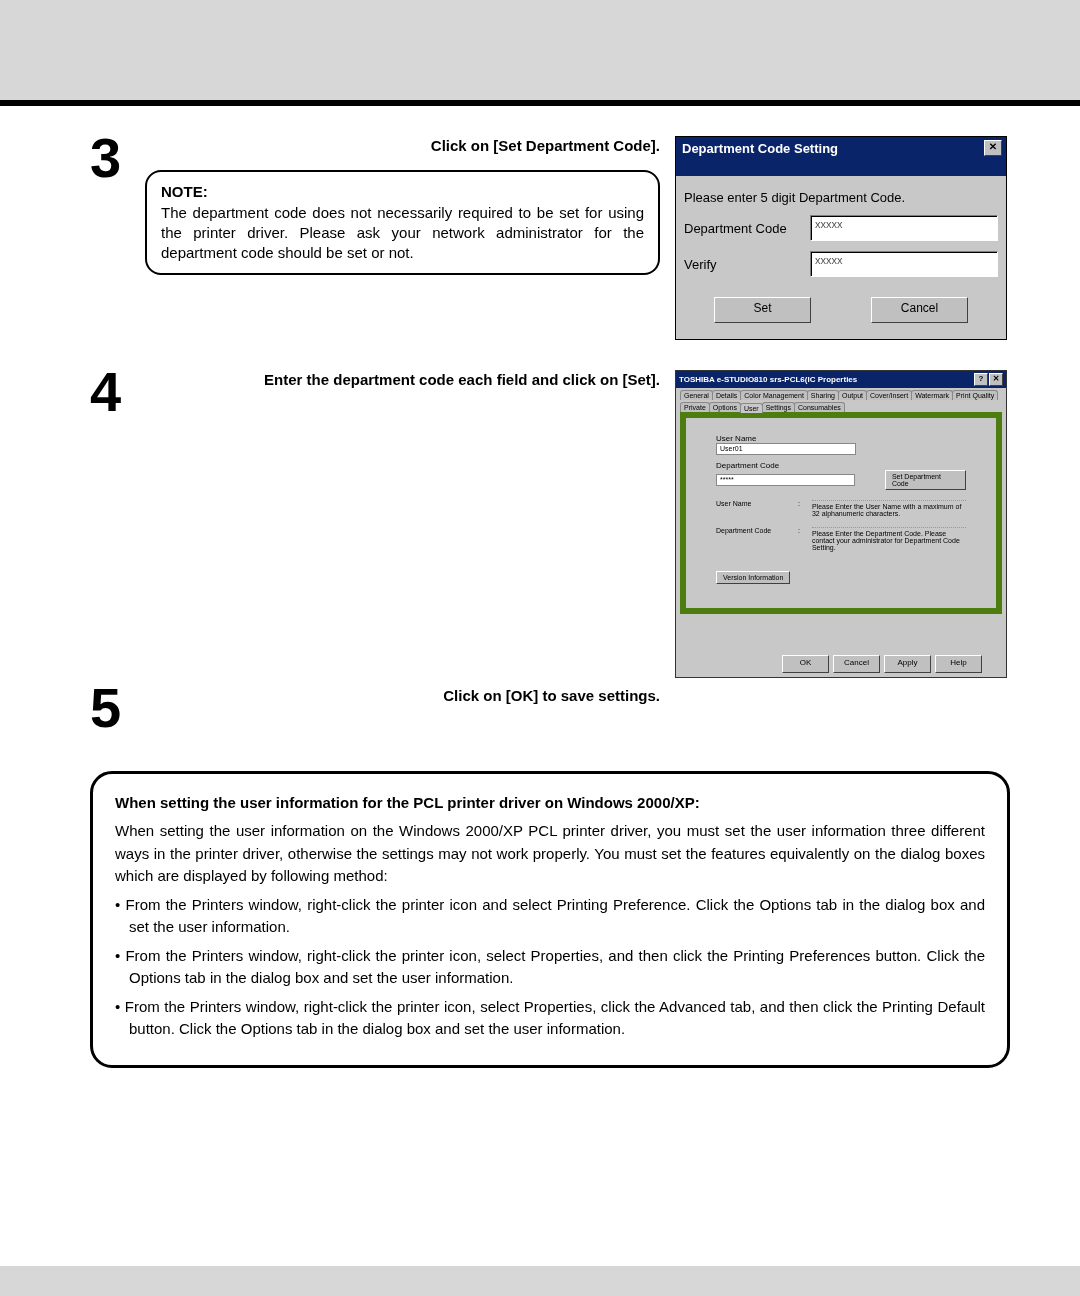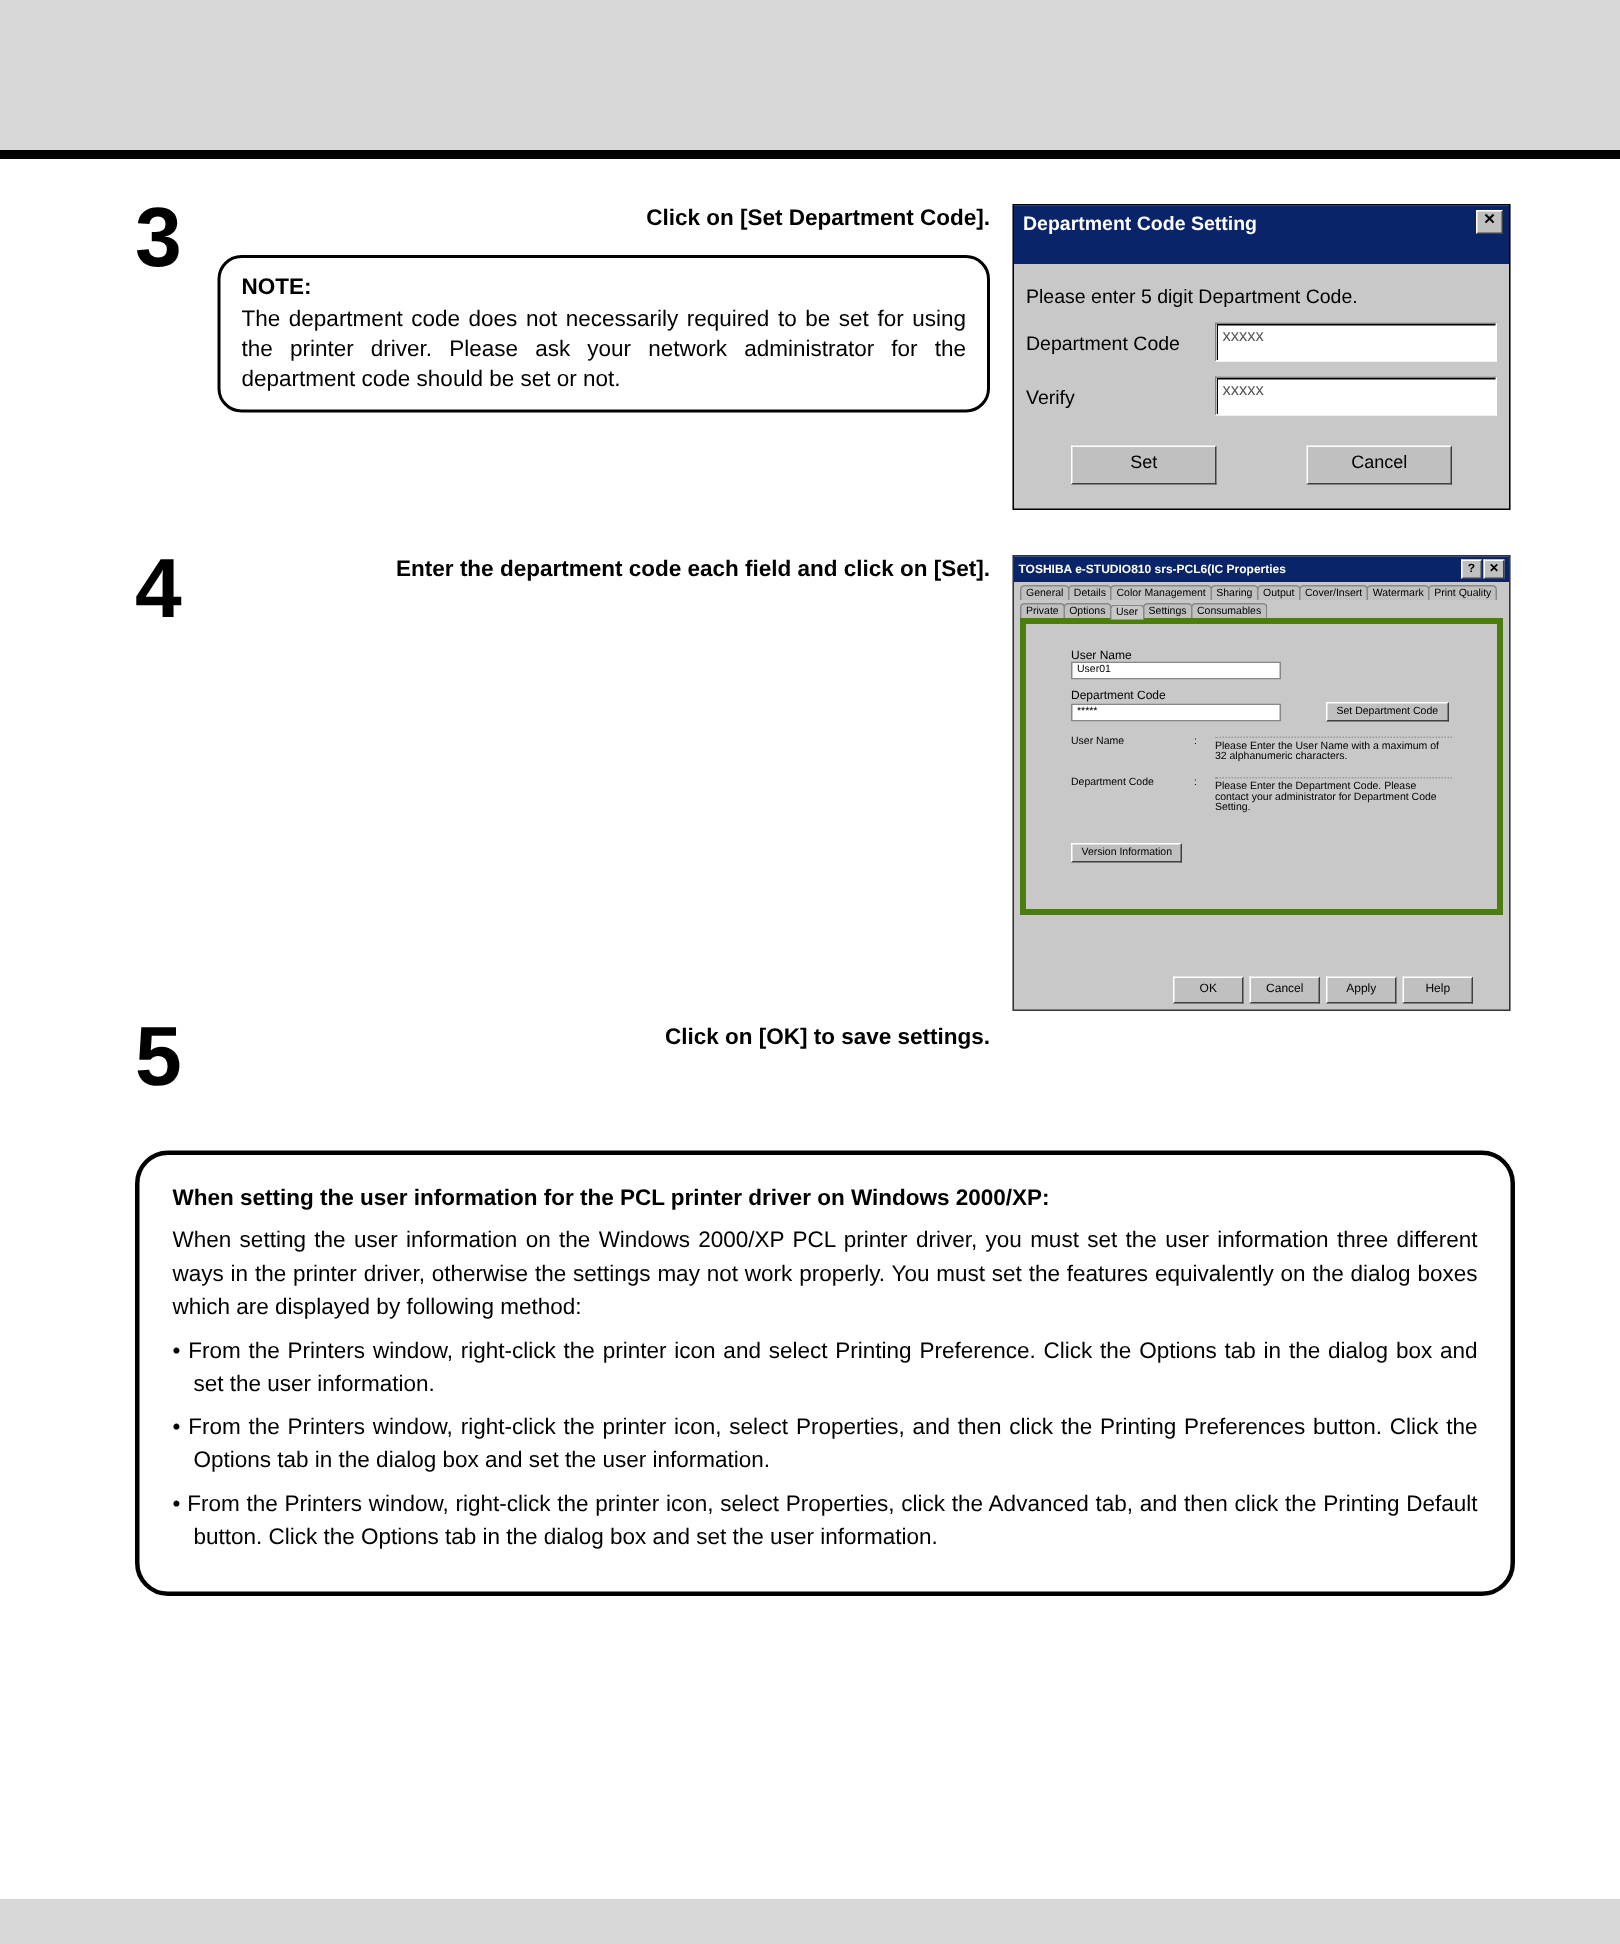--- a/index.html
+++ b/index.html
@@ -155,21 +155,21 @@
     color:#fff;
     font-weight:bold;
     padding:2px 3px;
   }
   .dlg2 .x-btn { width:12px; height:11px; font-size:8px; line-height:9px; }
   .two-x { display:flex; gap:1px; }
   .tabbar { display:flex; flex-wrap:wrap; margin:2px 4px 0; font-size:7px; }
   .tab { border:1px solid #888; border-bottom:none; background:#c0c0c0; padding:1px 3px; margin-right:-1px; border-radius:3px 3px 0 0;}
   .tab.active { background:#c8c8c8; position:relative; top:1px; }
   .tabpanel {
-    border:4px solid #4d7c0f;
+    border:6px solid #4d7c0f;
     margin:0 4px 4px;
     background:#c8c8c8;
     padding:10px 30px;
     min-height:170px;
   }
   .fldlbl { font-size:8px; margin-top:6px; }
   .fldbox { background:#fff; border:1px solid #888; height:12px; width:140px; font-size:7px; padding:1px 3px; box-sizing:border-box;}
   .small-btn { border:1px solid #fff; border-right-color:#404040; border-bottom-color:#404040; background:#c0c0c0; font-size:7px; padding:2px 6px; display:inline-block; }
   .deptset-row { display:flex; gap:30px; align-items:center; }
   .desc-row { display:flex; gap:12px; font-size:7px; margin-top:10px; }

